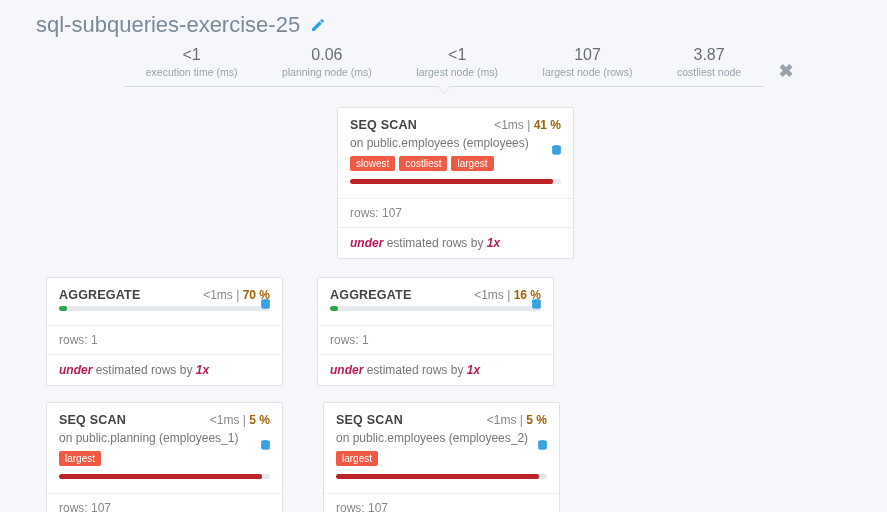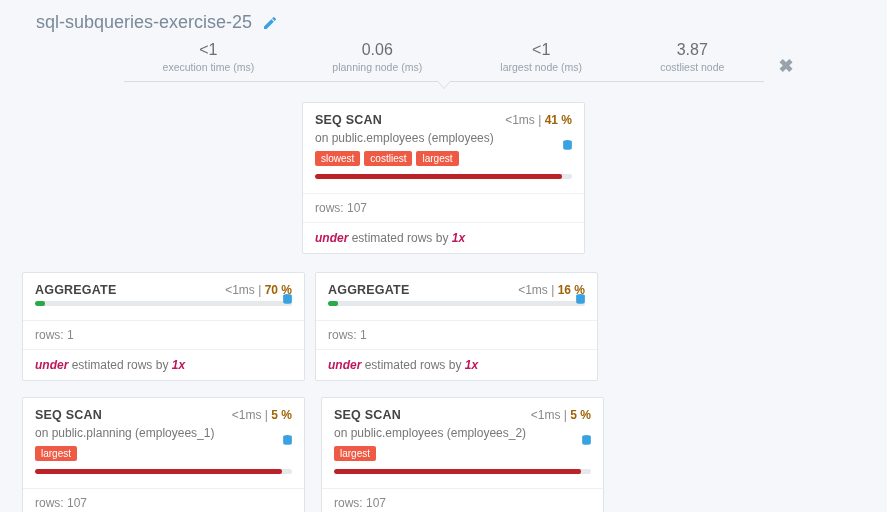--- a/index.html
+++ b/index.html
@@ -12,21 +12,21 @@
     padding: 10px 10px 20px 10px;
   }
   .title-row {
     display: flex;
     align-items: center;
     gap: 10px;
     margin: 2px 0 8px 26px;
   }
   .title {
     color: #7a8a99;
-    font-size: 18px;
+    font-size: 22px;
     font-weight: 400;
   }
   .edit-icon svg { width: 16px; height: 16px; fill: #3aa2e0; display:block; }
 
   .stats-bar {
     position: relative;
     margin: 0 auto 20px auto;
     width: 640px;
     border-bottom: 1px solid #d6dde3;
     padding-bottom: 8px;
@@ -79,21 +79,22 @@
   }
 
   .tree {
     position: relative;
   }
 
   .card {
     background: #fff;
     border: 1px solid #e0e4e8;
     border-radius: 2px;
-    width: 283px;
+    width: 237px;
+    margin-left: 24px;
   }
   .card-body { padding: 10px 12px 8px 12px; position: relative; }
   .card-head {
     display: flex;
     justify-content: space-between;
     align-items: baseline;
     margin-bottom: 4px;
   }
   .op-name {
     font-weight: 700;
@@ -199,20 +200,24 @@
     </div>
     <div class="stat">
       <div class="val">0.06</div>
       <div class="lbl">planning node (ms)</div>
     </div>
     <div class="stat">
       <div class="val">&lt;1</div>
       <div class="lbl">largest node (ms)</div>
     </div>
     <div class="stat">
+      <div class="val">107</div>
+      <div class="lbl">largest node (rows)</div>
+    </div>
+    <div class="stat">
       <div class="val">3.87</div>
       <div class="lbl">costliest node</div>
     </div>
   </div>
   <span class="close-x">✖</span>
   <div class="pointer"></div>
 </div>
 
 <div class="tree">
 

